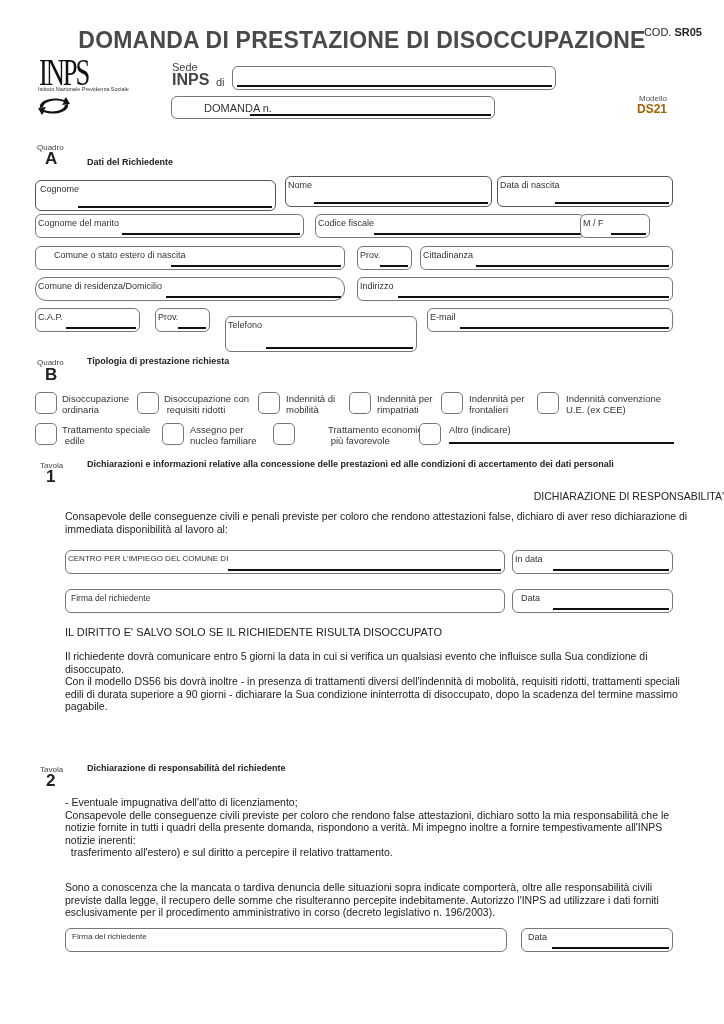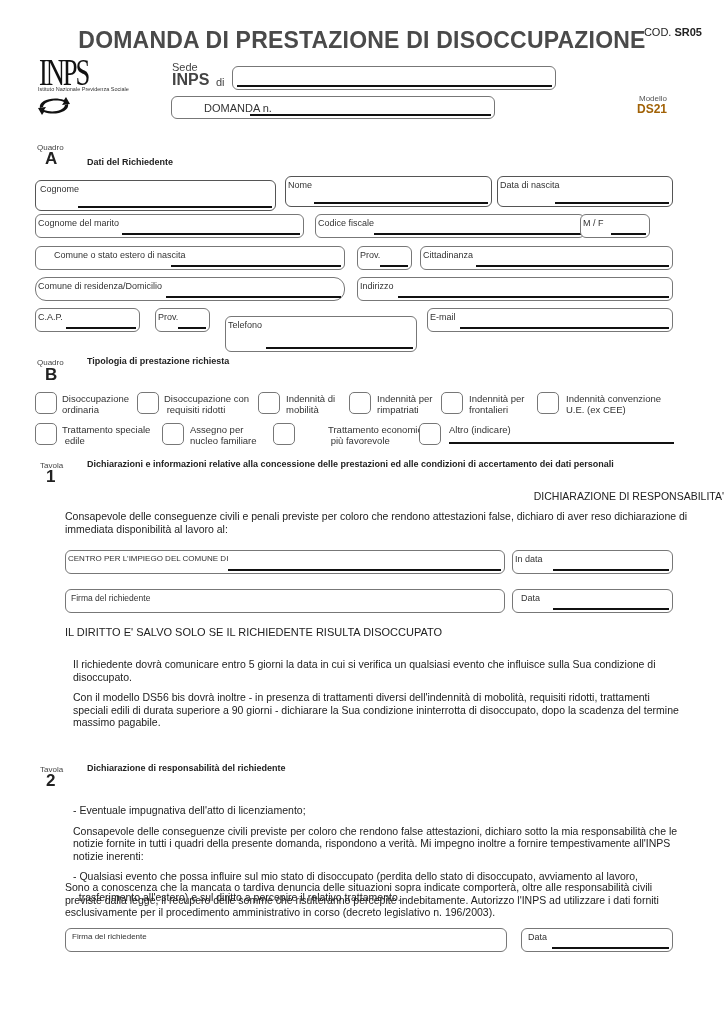--- a/index.html
+++ b/index.html
@@ -30,21 +30,21 @@
   .q-small { font-size: 8px; color: #444; }
   .q-big { font-size: 17px; font-weight: bold; color: #222; }
   .sec-title { font-size: 9px; font-weight: bold; color: #222; }
 
   .chk { position: absolute; width: 22px; height: 22px; border: 1px solid #777; border-radius: 5px; background: #fff; }
   .chk-lbl { position: absolute; font-size: 9.5px; color: #333; line-height: 11px; white-space: pre; }
   .altro-line { position: absolute; left: 449px; top: 442px; width: 225px; height: 2px; background: #111; }
 
   .center-h { left: 0; width: 724px; text-align: right; font-size: 10.5px; color: #222; }
   .para { left: 65px; width: 625px; font-size: 10.5px; line-height: 12.5px; color: #222; }
-  .para p { margin: 8px; }
+  .para p { margin: 0; }
   .diritto { left: 65px; top: 626px; font-size: 11px; color: #222; }
 </style>
 </head>
 <body>
 
 <div class="abs cod"><span>COD.</span> <b>SR05</b></div>
 <div class="abs title">DOMANDA DI PRESTAZIONE DI DISOCCUPAZIONE</div>
 
 <div class="abs logo-text">INPS</div>
 <div class="abs logo-sub">Istituto Nazionale Previdenza Sociale</div>
@@ -204,21 +204,20 @@
   <p>Con il modello DS56 bis dovrà inoltre - in presenza di trattamenti diversi dell'indennità di mobolità, requisiti ridotti, trattamenti speciali edili di durata superiore a 90 giorni - dichiarare la Sua condizione ininterrotta di disoccupato, dopo la scadenza del termine massimo pagabile.</p>
 </div>
 
 <div class="abs q-small" style="left:40px;top:765px;">Tavola</div>
 <div class="abs q-big" style="left:46px;top:771px;">2</div>
 <div class="abs sec-title" style="left:87px;top:763px;">Dichiarazione di responsabilità del richiedente</div>
 
 <div class="abs para" style="top:796px;">
   <p>- Eventuale impugnativa dell'atto di licenziamento;</p>
   <p>Consapevole delle conseguenze civili previste per coloro che rendono false attestazioni, dichiaro sotto la mia responsabilità che le notizie fornite in tutti i quadri della presente domanda, rispondono a verità. Mi impegno inoltre a fornire tempestivamente all'INPS notizie inerenti:</p>
-  <p>- Qualsiasi evento che possa influire sul mio stato di disoccupato (perdita dello stato di disoccupato, avviamento al lavoro,</p>
   <p style="white-space:pre;">  trasferimento all'estero) e sul diritto a percepire il relativo trattamento.</p>
 </div>
 
 <div class="abs para" style="top:881px;">Sono a conoscenza che la mancata o tardiva denuncia delle situazioni sopra indicate comporterà, oltre alle responsabilità civili previste dalla legge, il recupero delle somme che risulteranno percepite indebitamente. Autorizzo l'INPS ad utilizzare i dati forniti esclusivamente per il procedimento amministrativo in corso (decreto legislativo n. 196/2003).</div>
 
 <div class="field" style="left:65px;top:928px;width:442px;height:24px;">
   <span class="lbl" style="left:6px;font-size:8px;">Firma del richiedente</span>
 </div>
 <div class="field" style="left:521px;top:928px;width:152px;height:24px;">
   <span class="lbl" style="left:6px;">Data</span>

